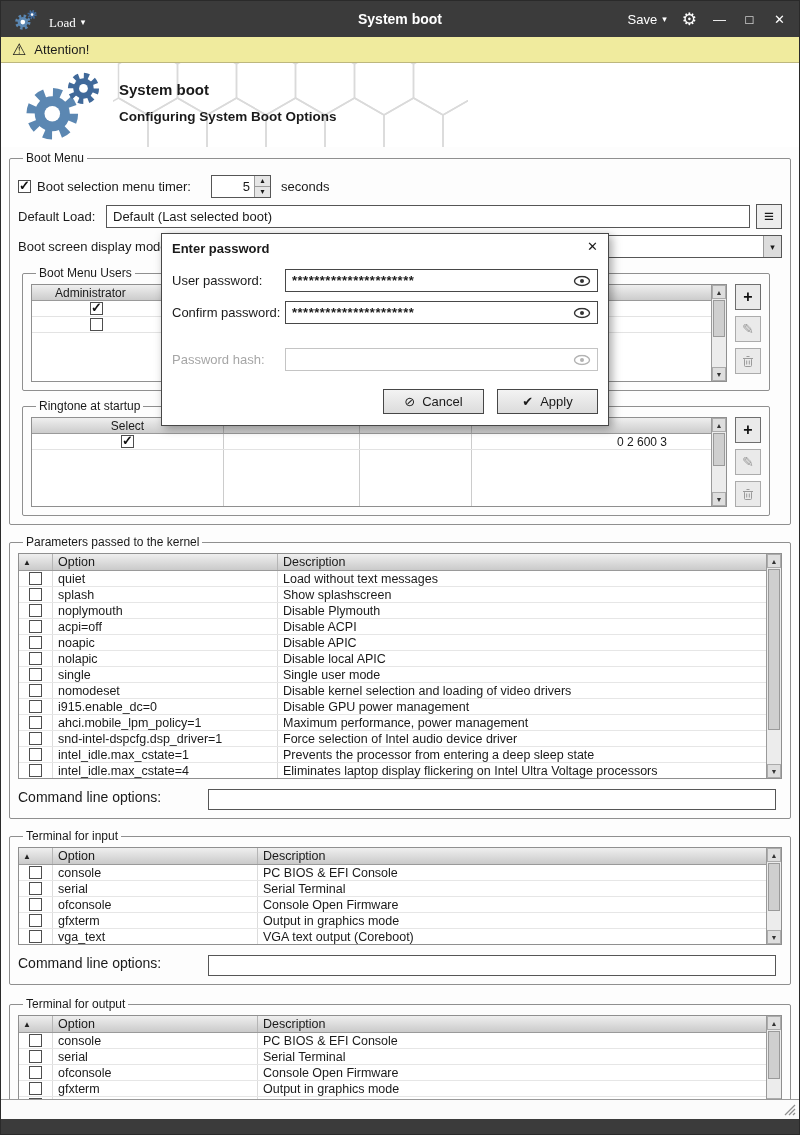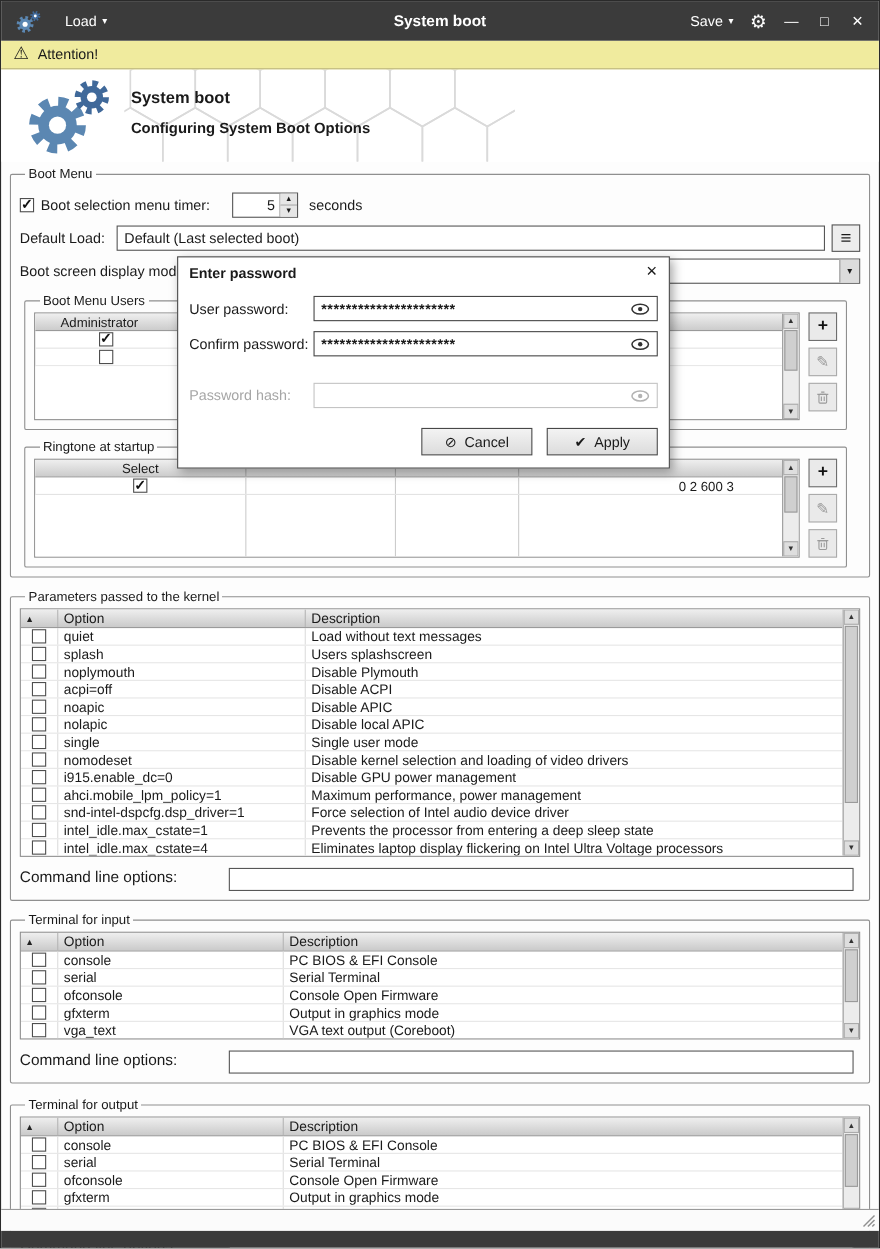--- a/index.html
+++ b/index.html
@@ -1,21 +1,21 @@
 <!DOCTYPE html>
 <html><head>
 <meta charset="utf-8">
 <style>
   *{margin:0;padding:0;box-sizing:border-box;}
   body{font-family:"Liberation Sans","DejaVu Sans",sans-serif;color:#1a1a1a;background:#9a9a9a;}
   .window{position:relative;width:800px;height:1135px;background:#fdfdfd;border:1px solid #2a2a2a;overflow:hidden;}
 
   
   .titlebar{position:absolute;left:0;top:0;width:100%;height:36px;background:#3b3b3b;color:#fff;display:flex;align-items:center;padding:0 12px;z-index:5;}
-  .tb-left{display:flex;align-items:center;gap:20px;}
+  .tb-left{display:flex;align-items:flex-end;gap:10px;font-family:Liberation Serif, serif;}
   .tb-title{position:absolute;left:0;right:0;text-align:center;font-weight:bold;font-size:14px;pointer-events:none;}
   .tb-right{margin-left:auto;display:flex;align-items:center;gap:15px;z-index:2;}
   .tb-menu{font-size:13px;display:flex;align-items:center;gap:5px;cursor:default;}
   .caret{font-size:9px;line-height:1;}
   .tb-gear{font-size:17px;line-height:1;}
   .winbtn{font-size:13px;width:15px;text-align:center;line-height:1;}
 
   
   .attention{position:absolute;left:0;top:36px;width:100%;height:26px;background:#f0eb9e;border-bottom:1px solid #bdb77e;display:flex;align-items:center;gap:8px;padding:0 11px;font-size:13px;z-index:4;}
   .warn-ic{font-size:16px;line-height:1;}
@@ -356,21 +356,21 @@
                 <input type="checkbox" style="">
               </div>
             <div class="c-opt w225">quiet</div>
             <div class="c-desc">Load without text messages</div>
           </div>
           <div class="bt-row">
             <div class="c-sort">
                 <input type="checkbox" style="">
               </div>
             <div class="c-opt w225">splash</div>
-            <div class="c-desc">Users splashscreen</div>
+            <div class="c-desc">Show splashscreen</div>
           </div>
           <div class="bt-row">
             <div class="c-sort">
                 <input type="checkbox" style="">
               </div>
             <div class="c-opt w225">noplymouth</div>
             <div class="c-desc">Disable Plymouth</div>
           </div>
           <div class="bt-row">
             <div class="c-sort">

